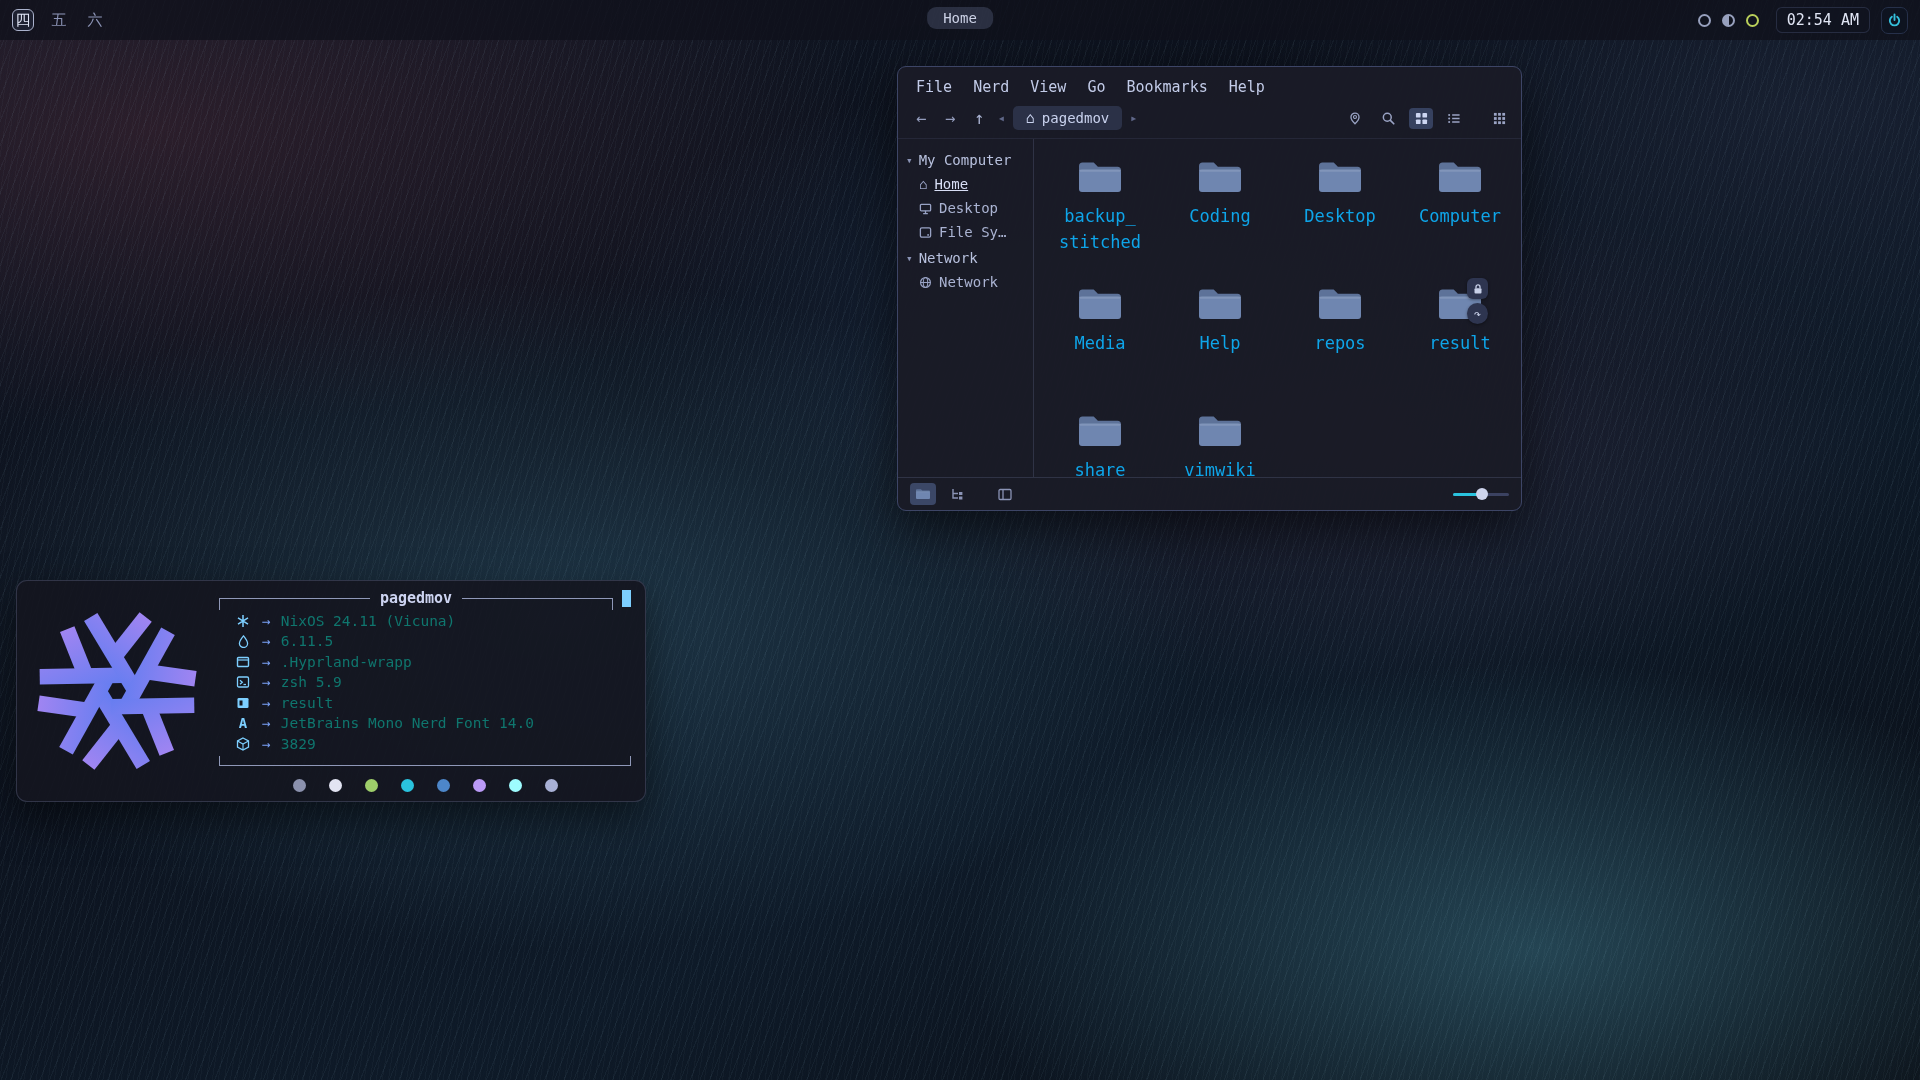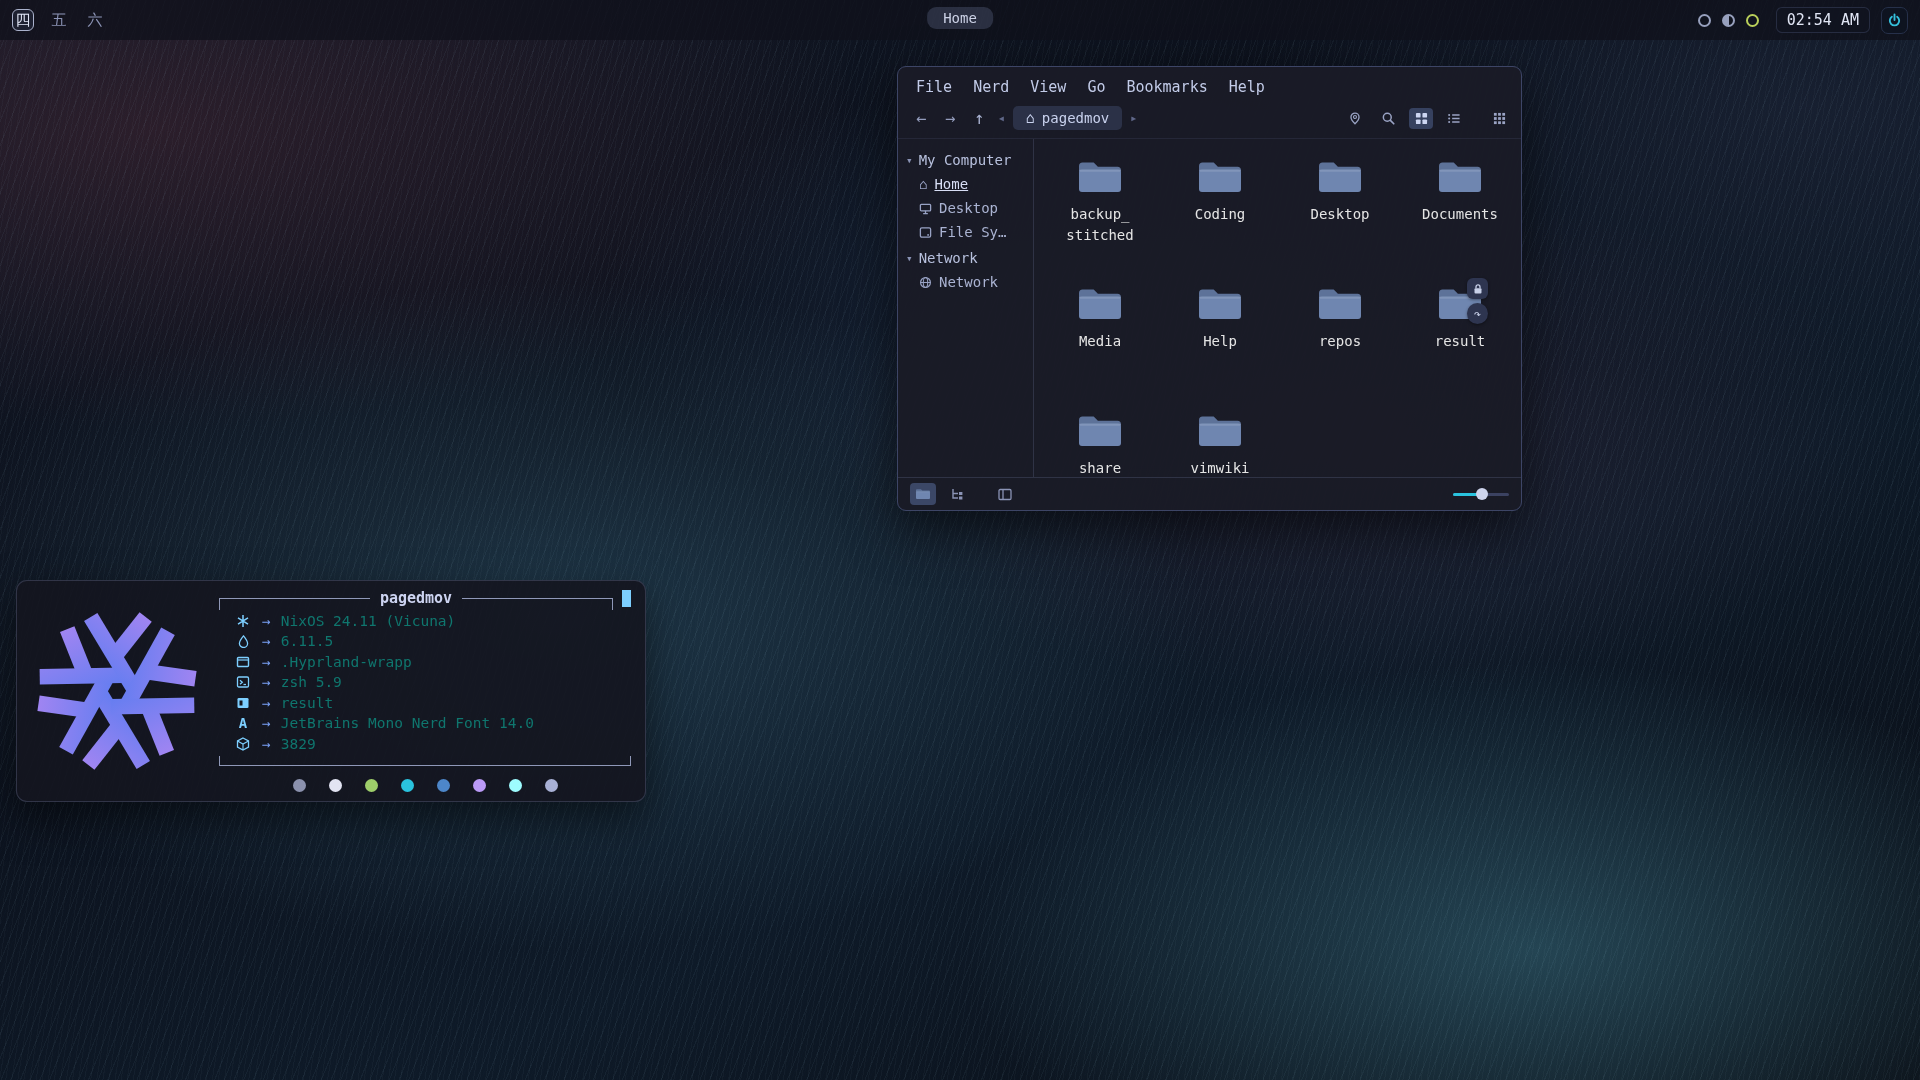--- a/index.html
+++ b/index.html
@@ -65,21 +65,21 @@
   .fm-side { width:136px; padding:10px 0 0 8px; font-size:14px; border-right:1px solid rgba(90,98,130,0.35); }
   .side-header { display:flex; gap:6px; align-items:center; color:#b8c1de; margin:3px 0 6px; }
   .side-tri { color:#8a93b5; font-size:11px; }
   .side-item { display:flex; gap:7px; align-items:center; margin:8px 0 8px 13px; color:#aab3d2; }
   .side-item .hicon { font-size:14px; color:#98a2c4; line-height:1; }
   .side-item.active .side-lbl { color:#d8def5; text-decoration:underline; }
   .fm-main { flex:1; padding:8px 0 0 6px; display:grid; grid-template-columns:repeat(4,120px);
     grid-auto-rows:127px; justify-items:center; align-content:start; }
   .cell { width:114px; display:flex; flex-direction:column; align-items:center; padding-top:10px; }
   .ficon { position:relative; }
-  .fname { margin-top:7px; font-size:14px; color:#e5e5e5; text-align:center; white-space:pre-line; line-height:1.5; }
+  .fname { margin-top:7px; font-size:17px; color:#0ea5e9; text-align:center; white-space:pre-line; line-height:1.5; }
   .badge { position:absolute; width:21px; height:21px; border-radius:6px; background:#2e3550;
     display:flex; align-items:center; justify-content:center; box-shadow:0 1px 3px rgba(0,0,0,0.4); }
   .badge.lock { right:-4px; top:-6px; }
   .badge.link { right:-4px; top:19px; border-radius:50%; color:#c8d0e8; font-size:12px; }
   .fm-status { display:flex; align-items:center; gap:8px; border-top:1px solid rgba(90,98,130,0.35);
     padding:0 12px; height:33px; position:relative; }
   .status-count { position:absolute; left:0; right:0; text-align:center; color:#a9b2d0; font-size:14px; }
   .sbtn { display:flex; align-items:center; justify-content:center; width:26px; height:22px; border-radius:4px; z-index:1; }
   .sbtn.active { background:#3b4766; }
   .sbtn.gap { margin-left:14px; }
@@ -294,21 +294,21 @@
             </svg>
           </div>
         <div class="fname">Desktop</div>
       </div>
       <div class="cell">
         <div class="ficon">
             <svg width="48" height="40">
               <use href="#sym-folder"></use>
             </svg>
           </div>
-        <div class="fname">Documents</div>
+        <div class="fname">Computer</div>
       </div>
       <div class="cell">
         <div class="ficon">
             <svg width="48" height="40">
               <use href="#sym-folder"></use>
             </svg>
           </div>
         <div class="fname">Media</div>
       </div>
       <div class="cell">

